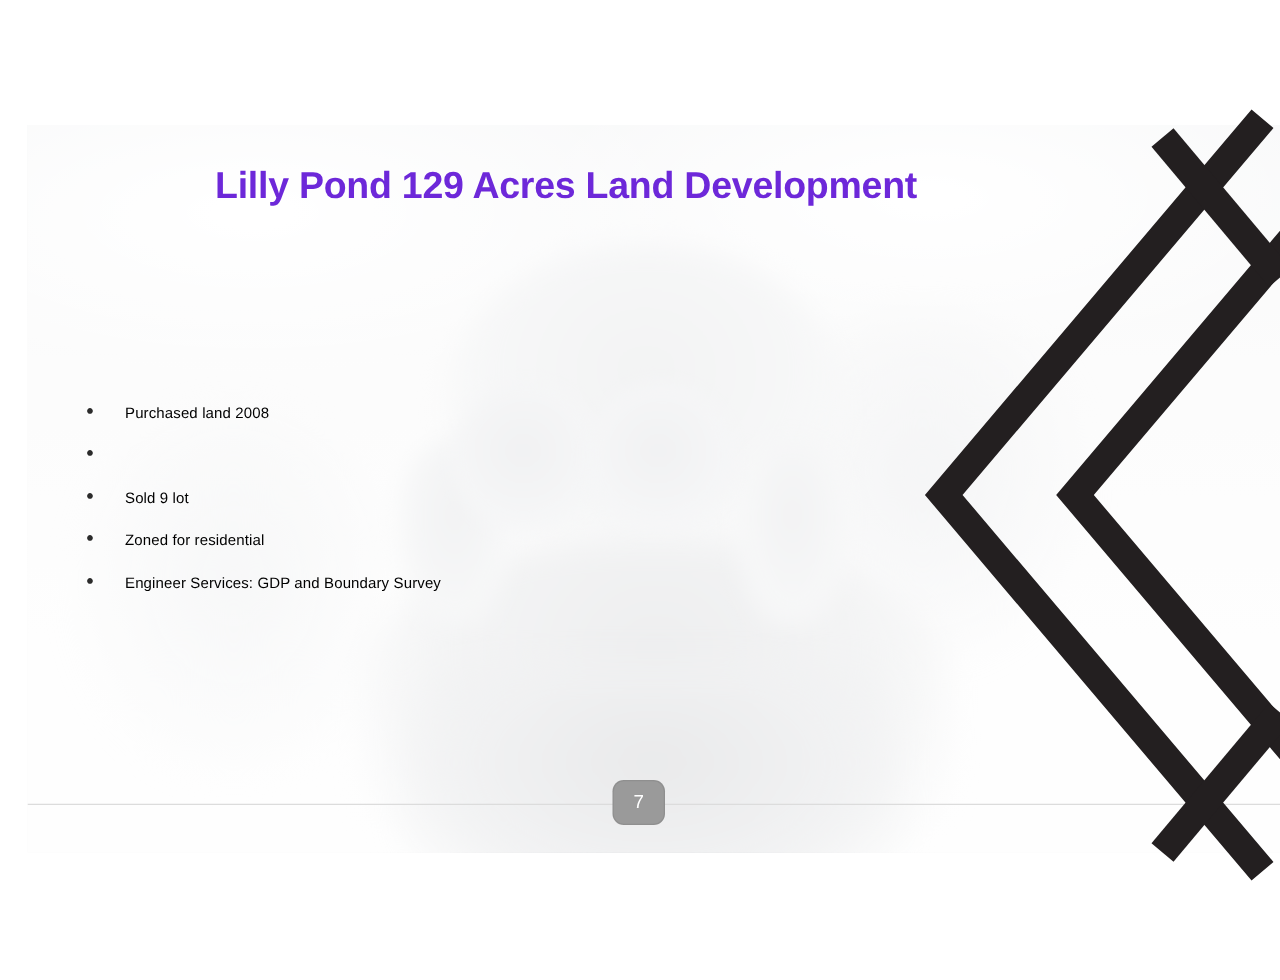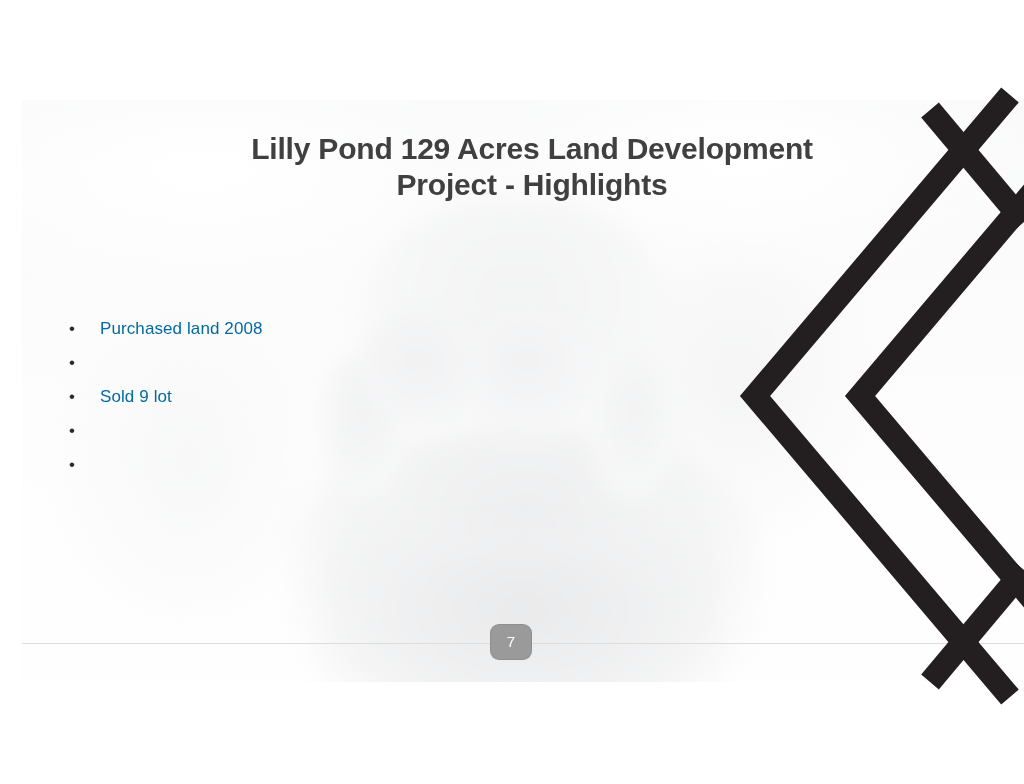--- a/index.html
+++ b/index.html
@@ -129,26 +129,26 @@
     height: 784px;
     pointer-events: none;
   }
 
   
   #title {
     position: absolute;
     left: 150px;
     top: 34px;
     width: 720px;
-    text-align: center;
+    text-align: left;
     font-size: 30px;
     line-height: 1.0;
     font-weight: bold;
     letter-spacing: -0.2px;
-    color: #404040;
+    color: #6d28d9;
   }
   #title .line { display: block; }
   #title .line + .line { margin-top: 6px; }
 
   
   #bullets {
     position: absolute;
     left: 44px;
     top: 212px;
     width: 620px;
@@ -162,23 +162,23 @@
     width: 34px;
     flex: none;
     font-size: 17px;
     line-height: 34px;
     color: #2b2b2b;
     text-align: left;
     padding-left: 3px;
     box-sizing: border-box;
   }
   .bullet-text {
-    font-size: 17px;
+    font-size: 12px;
     line-height: 34px;
-    color: #0369a1;
+    color: #000000;
     letter-spacing: 0.1px;
     white-space: nowrap;
   }
 
   
   .rule {
     position: absolute;
     left: 0;
     width: 1002px;
     height: 1px;
@@ -217,40 +217,41 @@
       <div class="hand l"></div>
       <div class="hand r"></div>
       <div class="lens left"></div>
       <div class="lens right"></div>
       <div class="jacket"></div>
       <div class="wash"></div>
     </div>
 
     <div id="title">
       <span class="line">Lilly Pond 129 Acres Land Development</span>
-      <span class="line">Project - Highlights</span>
     </div>
 
     <div id="bullets">
       <div class="bullet-row">
         <span class="bullet-dot">•</span>
         <span class="bullet-text">Purchased land 2008</span>
       </div>
       <div class="bullet-row">
         <span class="bullet-dot">•</span>
       </div>
       <div class="bullet-row">
         <span class="bullet-dot">•</span>
         <span class="bullet-text">Sold 9 lot</span>
       </div>
       <div class="bullet-row">
         <span class="bullet-dot">•</span>
-      </div>
-      <div class="bullet-row">
-        <span class="bullet-dot">•</span>
+        <span class="bullet-text">Zoned for residential</span>
+      </div>
+      <div class="bullet-row">
+        <span class="bullet-dot">•</span>
+        <span class="bullet-text">Engineer Services: GDP and Boundary Survey</span>
       </div>
     </div>
 
     <div class="rule upper"></div>
 
     <div id="page-badge">7</div>
 
   </div>
 
   <svg class="chevrons" viewBox="0 0 1024 784" width="1024" height="784" aria-hidden="true">

